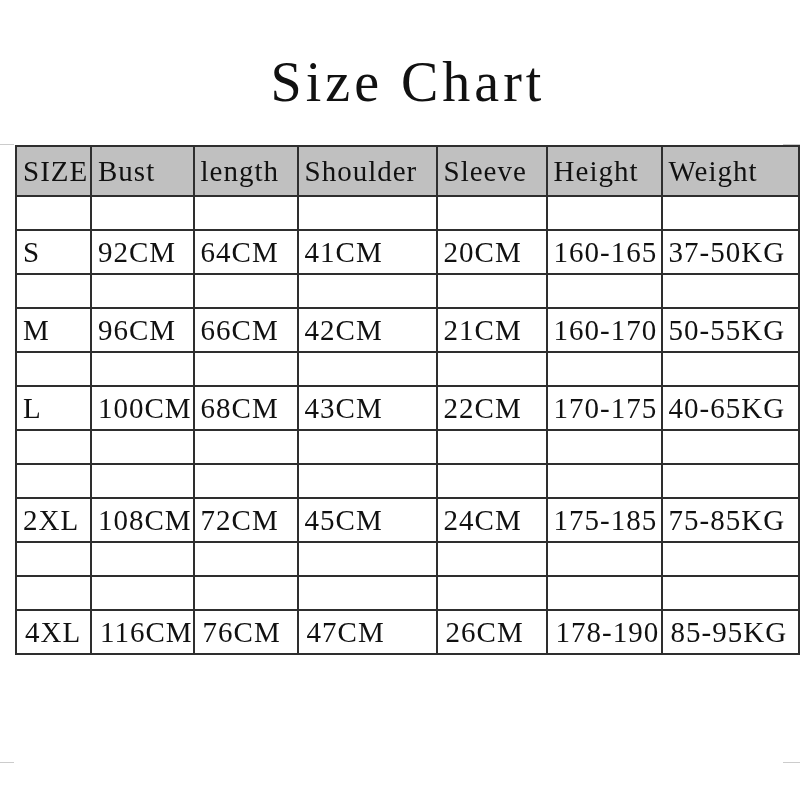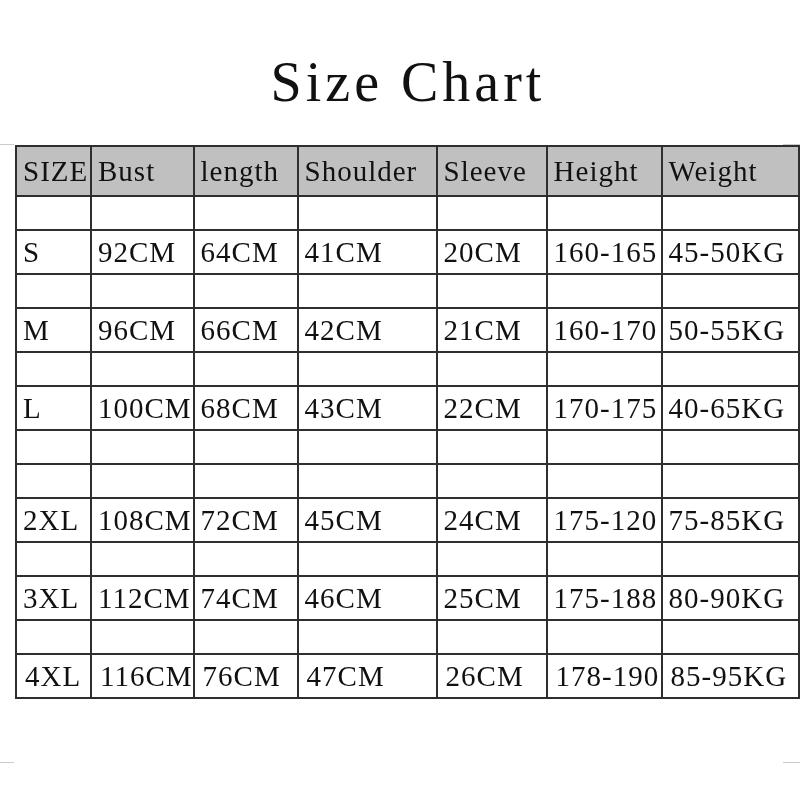--- a/index.html
+++ b/index.html
@@ -116,21 +116,21 @@
         <td></td>
         <td></td>
       </tr>
       <tr class="data">
         <td>S</td>
         <td>92CM</td>
         <td>64CM</td>
         <td>41CM</td>
         <td>20CM</td>
         <td>160-165</td>
-        <td>45-50KG</td>
+        <td>37-50KG</td>
       </tr>
       <tr class="spacer">
         <td></td>
         <td></td>
         <td></td>
         <td></td>
         <td></td>
         <td></td>
         <td></td>
       </tr>
@@ -178,40 +178,31 @@
         <td></td>
         <td></td>
         <td></td>
       </tr>
       <tr class="data">
         <td>2XL</td>
         <td>108CM</td>
         <td>72CM</td>
         <td>45CM</td>
         <td>24CM</td>
-        <td>175-120</td>
+        <td>175-185</td>
         <td>75-85KG</td>
       </tr>
       <tr class="spacer">
         <td></td>
         <td></td>
         <td></td>
         <td></td>
         <td></td>
         <td></td>
         <td></td>
-      </tr>
-      <tr class="data">
-        <td>3XL</td>
-        <td>112CM</td>
-        <td>74CM</td>
-        <td>46CM</td>
-        <td>25CM</td>
-        <td>175-188</td>
-        <td>80-90KG</td>
       </tr>
       <tr class="spacer">
         <td></td>
         <td></td>
         <td></td>
         <td></td>
         <td></td>
         <td></td>
         <td></td>
       </tr>

